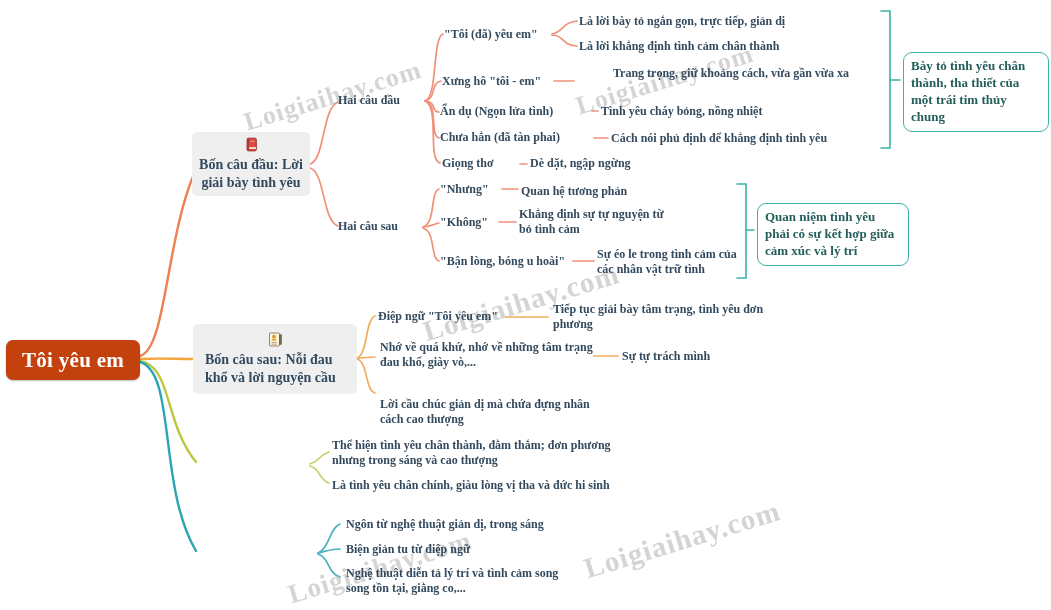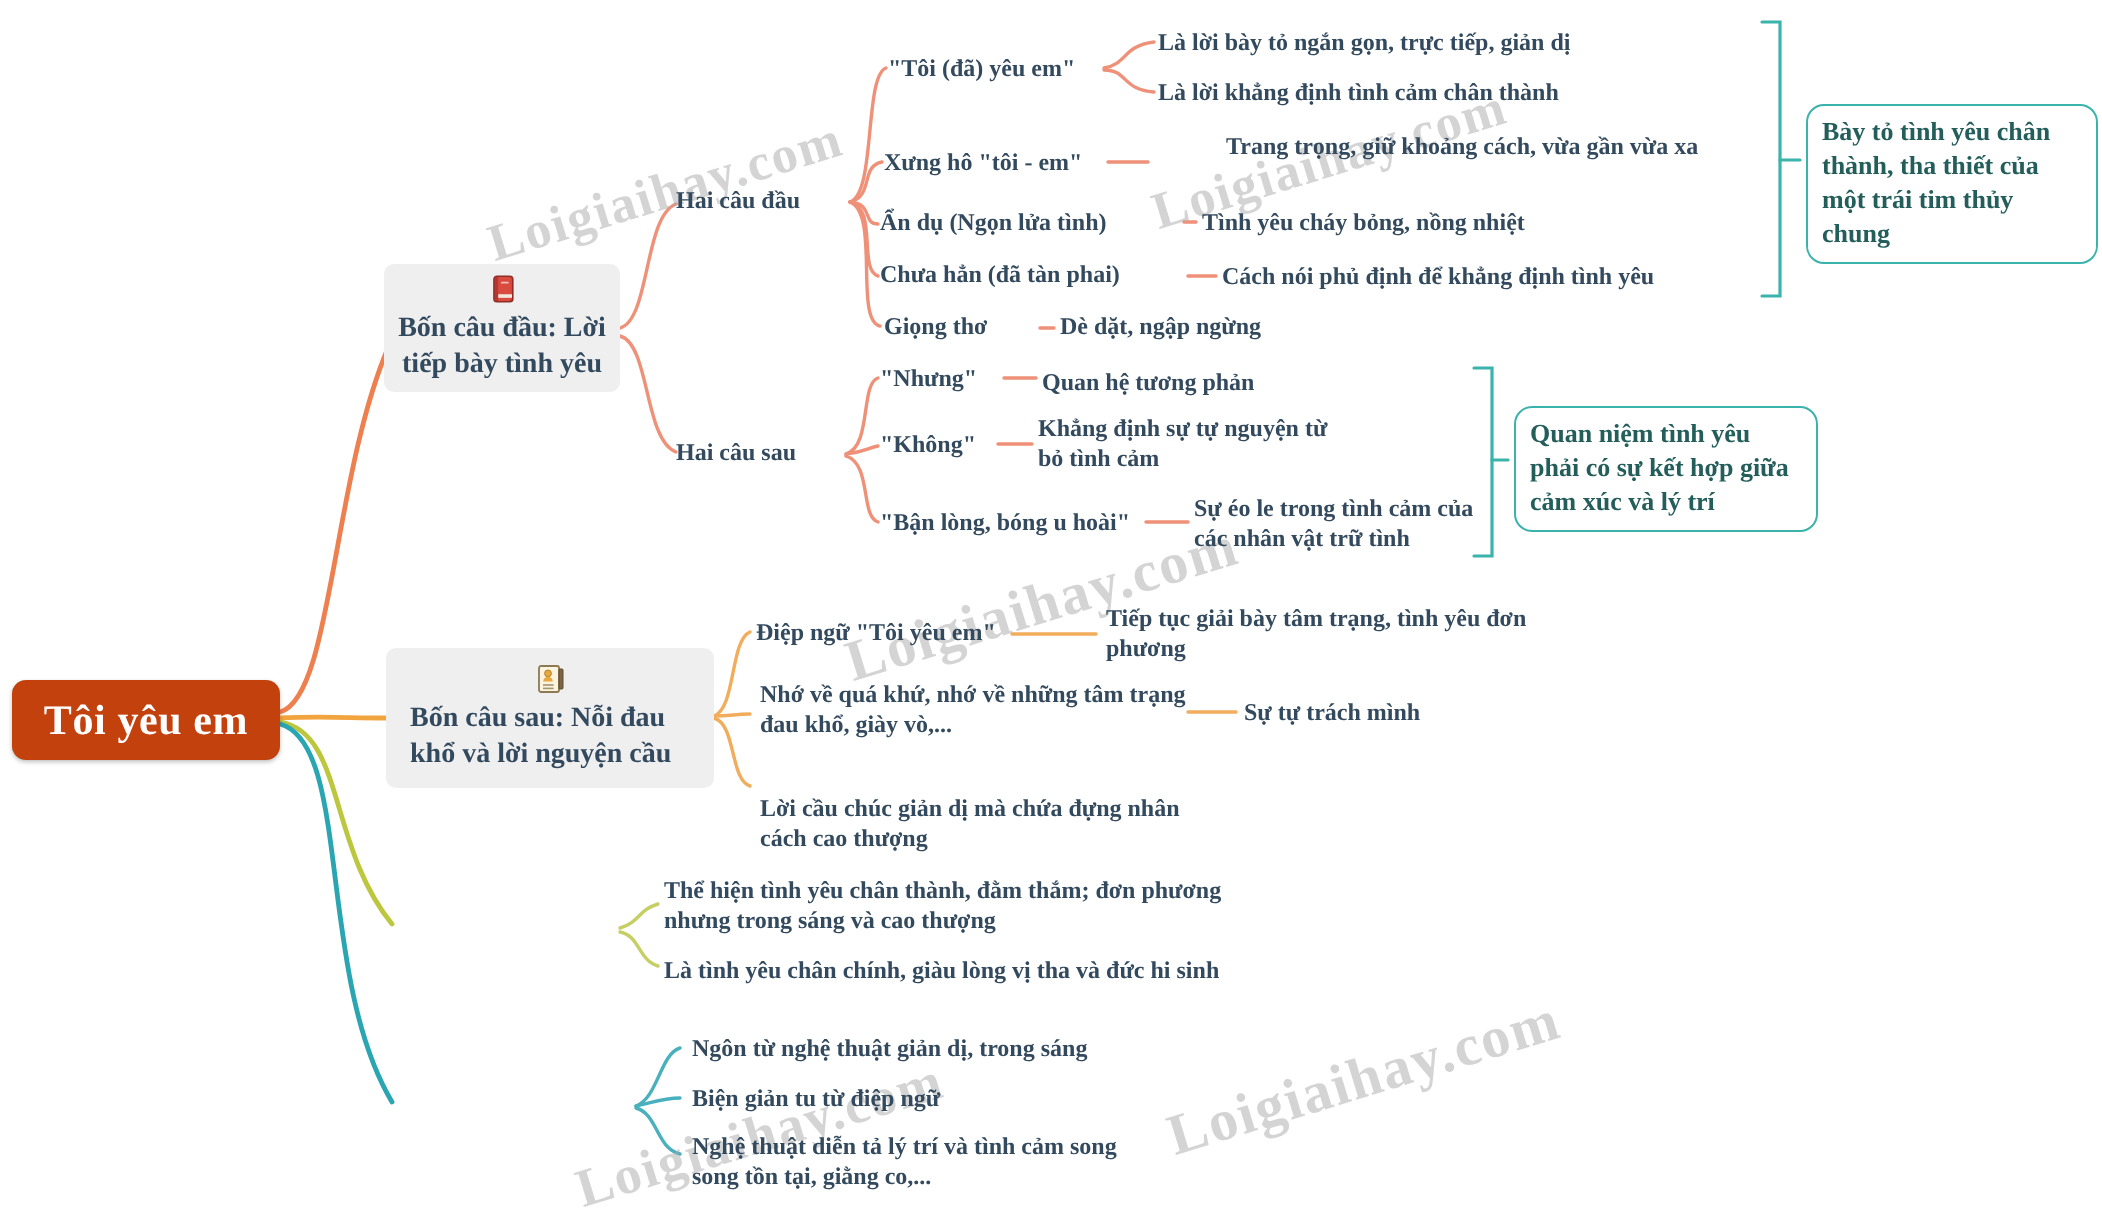--- a/index.html
+++ b/index.html
@@ -103,21 +103,21 @@
     <span>Tôi yêu em</span>
   </div>
 
   <div class="node" style="left:192px;top:132px;width:118px;height:64px;">
     <svg class="ic" viewBox="0 0 16 16" width="15" height="15">
       <rect x="3.2" y="1.2" width="10" height="13.6" rx="1.6" fill="#d94a3f" stroke="#8f2e27" stroke-width="0.9"></rect>
       <rect x="5.4" y="10.8" width="7.4" height="1.9" fill="#f1e9df"></rect>
       <rect x="3.6" y="1.6" width="1.8" height="12.8" fill="#b23830"></rect>
       <line x1="7" y1="4.6" x2="11" y2="4.6" stroke="#f0c1ba" stroke-width="0.9"></line>
     </svg>
-    <div class="lbl" style="width:104px;">Bốn câu đầu: Lời tiếp bày tình yêu</div>
+    <div class="lbl" style="width:104px;">Bốn câu đầu: Lời giải bày tình yêu</div>
   </div>
 
   <div class="node left" style="left:193px;top:324px;width:164px;height:70px;">
     <svg class="ic" viewBox="0 0 16 16" width="16" height="16">
       <rect x="2.5" y="1.5" width="10" height="13" rx="1" fill="#fbf4e0" stroke="#8d7a52" stroke-width="0.9"></rect>
       <rect x="12.5" y="3" width="2" height="10" rx="0.5" fill="#7a6644" stroke="#5d4c30" stroke-width="0.5"></rect>
       <circle cx="7" cy="5.2" r="1.7" fill="#e7a83e" stroke="#b97f22" stroke-width="0.5"></circle>
       <path d="M4.6,9.3 a2.4,2.4 0 0 1 4.8,0 z" fill="#e7a83e"></path>
       <line x1="4.5" y1="11" x2="9.8" y2="11" stroke="#a5946d" stroke-width="0.8"></line>
       <line x1="4.5" y1="12.7" x2="9.8" y2="12.7" stroke="#a5946d" stroke-width="0.8"></line>

